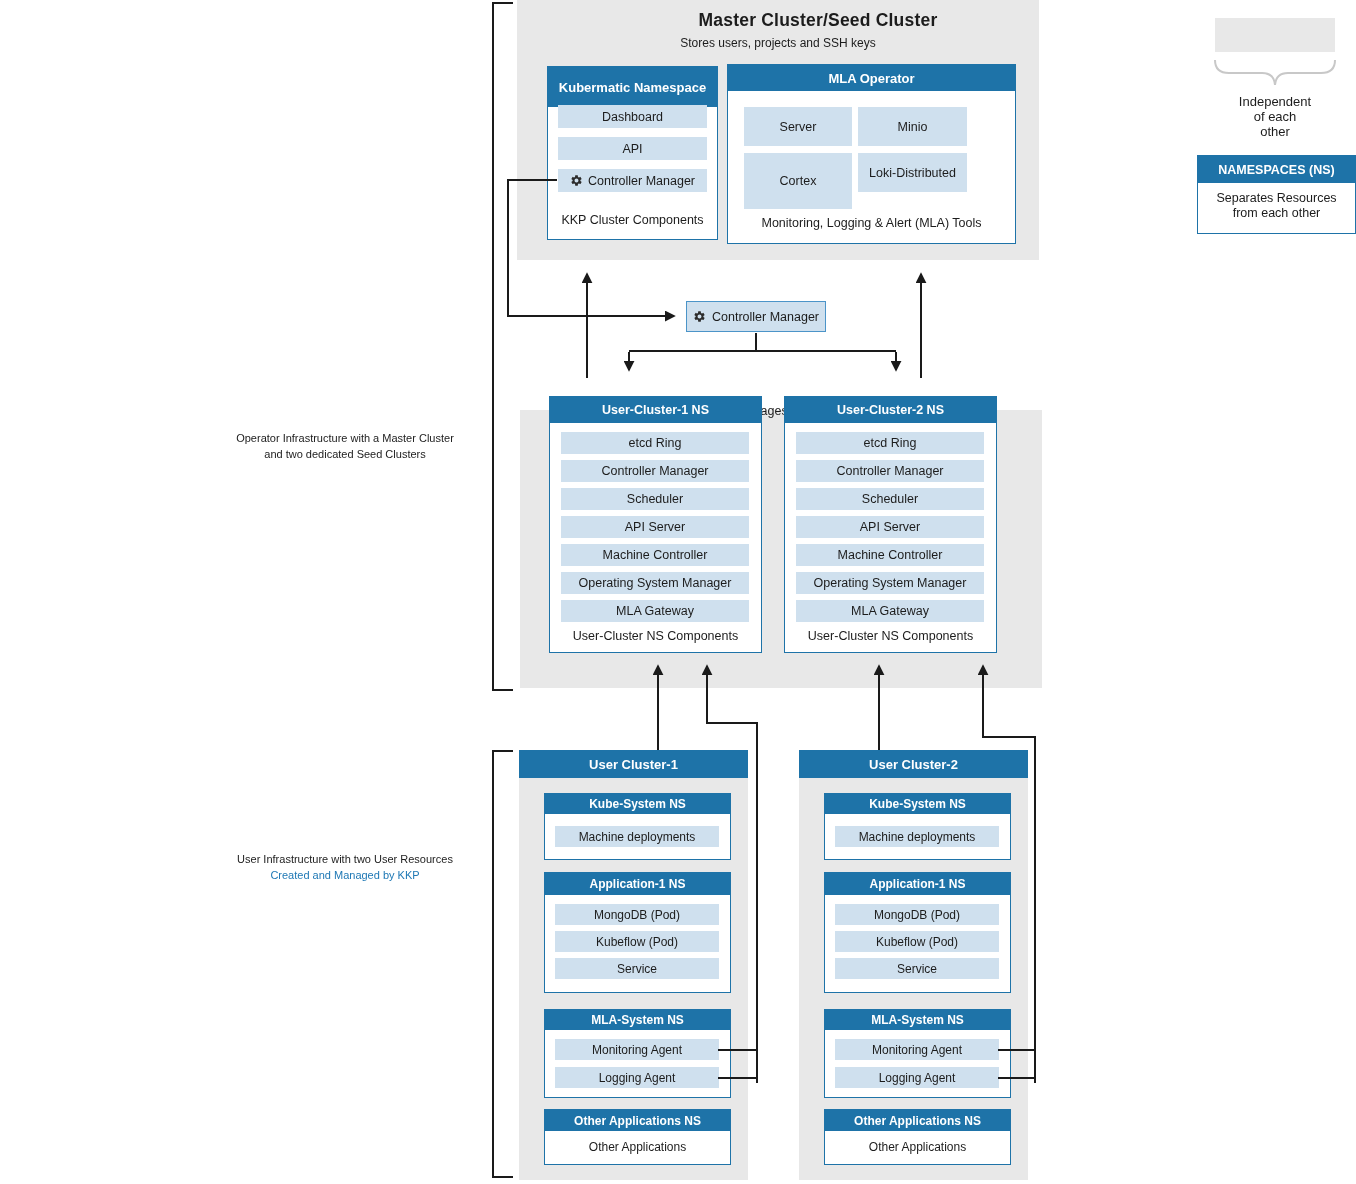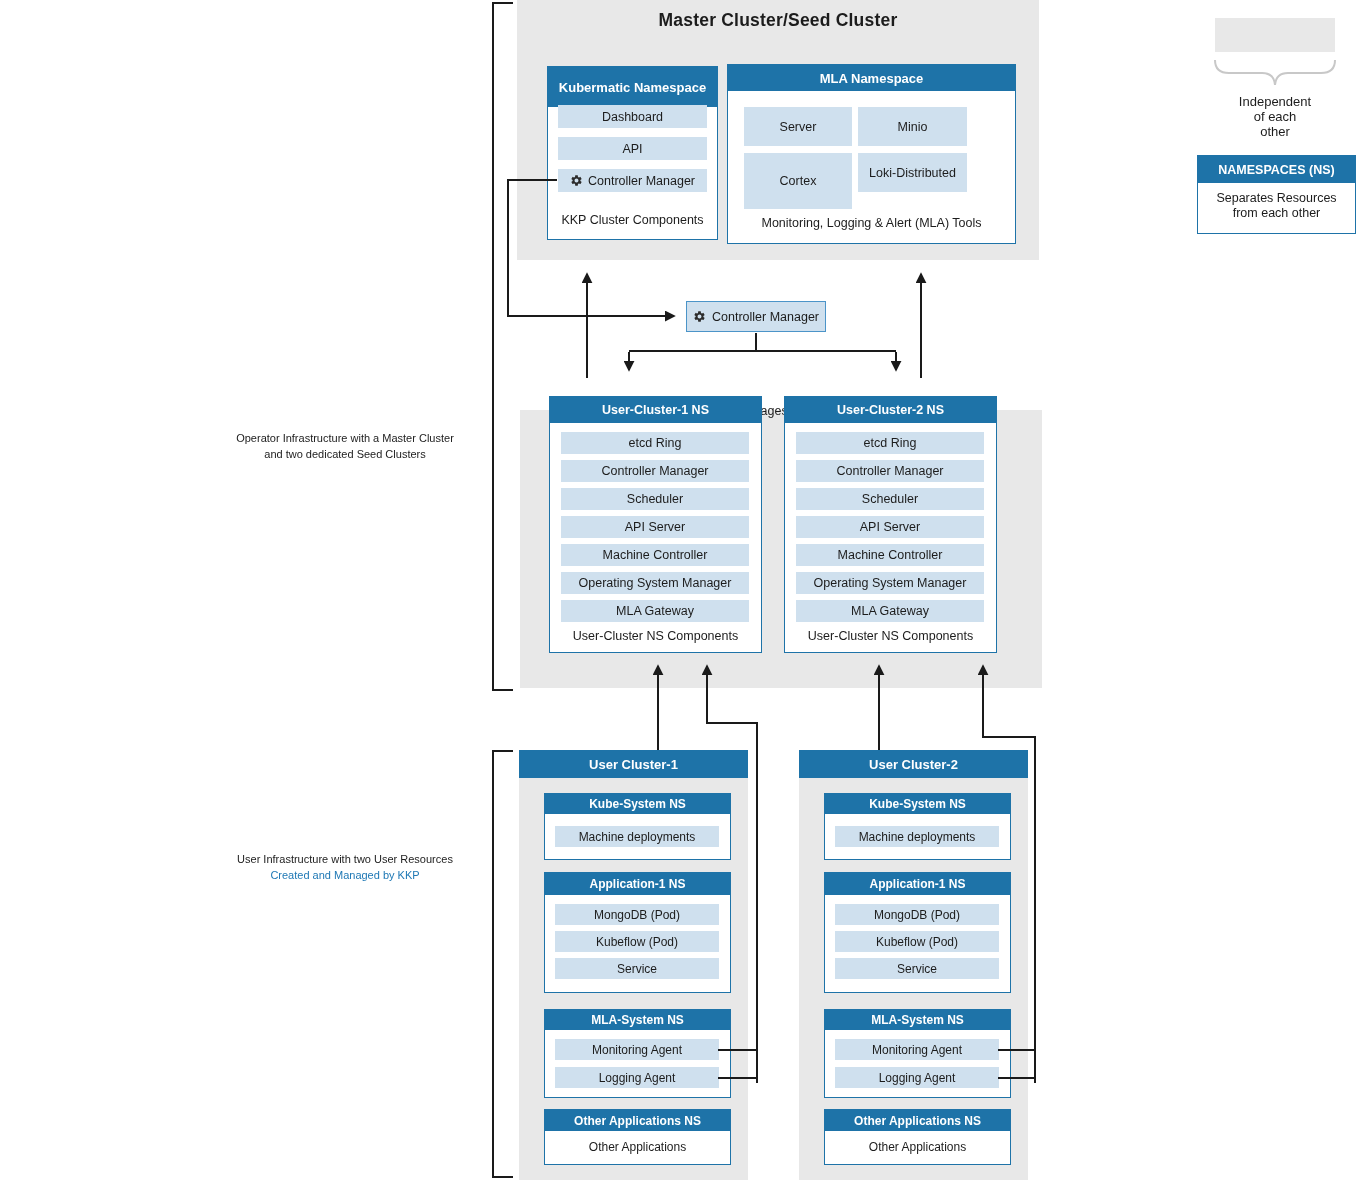--- a/index.html
+++ b/index.html
@@ -1,20 +1,20 @@
 <!DOCTYPE html>
 <html><head>
 <meta charset="utf-8">
 <style>
   html,body{margin:0;padding:0;background:#fff;}
   .canvas{position:relative;width:1356px;height:1184px;background:#fff;
     font-family:"Liberation Sans",sans-serif;color:#1c1c1c;overflow:hidden;}
   .abs{position:absolute;}
   .panel{background:#e8e8e8;}
-  .title{font-size:17.5px;font-weight:bold;letter-spacing:.2px;}
+  .title{font-size:17.5px;font-weight:bold;letter-spacing:.2px;padding-left:40px;}
   .subtitle{font-size:12px;}
   .nsbox{background:#fff;border:1.5px solid #1e73a8;box-sizing:border-box;z-index:2;}
   .nshead{background:#1e73a8;color:#fff;font-weight:bold;font-size:12.5px;
     display:flex;align-items:center;justify-content:center;}
   .cell{background:#cfe0ee;font-size:12.5px;display:flex;align-items:center;
     justify-content:center;text-align:center;}
   .plaincell{background:#fff;font-size:12.5px;display:flex;align-items:center;
     justify-content:center;text-align:center;}
   .boxfooter{font-size:12.5px;display:flex;align-items:center;justify-content:center;text-align:center;}
   .sidelabel{font-size:11px;line-height:16px;text-align:center;}
@@ -35,38 +35,39 @@
 
 <div class="canvas">
 
   <div class="abs panel" style="left:517px;top:0;width:522px;height:260px;"></div>
   <div class="abs panel" style="left:520px;top:410px;width:522px;height:278px;"></div>
   <div class="abs panel" style="left:519px;top:750px;width:229px;height:430px;"></div>
   <div class="abs panel" style="left:799px;top:750px;width:229px;height:430px;"></div>
   <div class="abs panel" style="left:1215px;top:18px;width:120px;height:34px;"></div>
 
   <div class="abs title" style="left:517px;top:10px;width:522px;text-align:center;">Master Cluster/Seed Cluster</div>
+  <div class="abs subtitle" style="left:517px;top:36px;width:522px;text-align:center;">Stores users, projects and SSH keys</div>
 
   <div class="abs nsbox" style="left:547px;top:66px;width:171px;height:174px;">
     <div class="nshead" style="height:40px;font-size:13px;">Kubermatic Namespace</div>
     <div class="abs cell" style="left:10px;top:38px;width:149px;height:23px;">Dashboard</div>
     <div class="abs cell" style="left:10px;top:70px;width:149px;height:23px;">API</div>
     <div class="abs cell" style="left:10px;top:102px;width:149px;height:23px;gap:5px;">
       <span class="gear">
         <svg width="13" height="13" viewBox="0 0 24 24" fill="#2b2b2b">
             <path d="M19.14,12.94c0.04-0.3,0.06-0.61,0.06-0.94c0-0.32-0.02-0.64-0.07-0.94l2.03-1.58c0.18-0.14,0.23-0.41,0.12-0.61l-1.92-3.32c-0.12-0.22-0.37-0.29-0.59-0.22l-2.39,0.96c-0.5-0.38-1.03-0.7-1.62-0.94L14.4,2.81c-0.04-0.24-0.24-0.41-0.48-0.41h-3.84c-0.24,0-0.43,0.17-0.47,0.41L9.25,5.35C8.66,5.59,8.12,5.92,7.63,6.29L5.24,5.33c-0.22-0.08-0.47,0-0.59,0.22L2.74,8.87C2.62,9.08,2.66,9.34,2.86,9.48l2.03,1.58C4.84,11.36,4.8,11.69,4.8,12s0.02,0.64,0.07,0.94l-2.03,1.58c-0.18,0.14-0.23,0.41-0.12,0.61l1.92,3.32c0.12,0.22,0.37,0.29,0.59,0.22l2.39-0.96c0.5,0.38,1.03,0.7,1.62,0.94l0.36,2.54c0.05,0.24,0.24,0.41,0.48,0.41h3.84c0.24,0,0.44-0.17,0.47-0.41l0.36-2.54c0.59-0.24,1.13-0.56,1.62-0.94l2.39,0.96c0.22,0.08,0.47,0,0.59-0.22l1.92-3.32c0.12-0.22,0.07-0.47-0.12-0.61L19.14,12.94z M12,15.6c-1.98,0-3.6-1.62-3.6-3.6s1.62-3.6,3.6-3.6s3.6,1.62,3.6,3.6S13.98,15.6,12,15.6z"></path>
           </svg>
       </span>
       <span>Controller Manager</span>
     </div>
     <div class="abs boxfooter" style="left:0;top:138px;width:100%;height:30px;">KKP Cluster Components</div>
   </div>
 
   <div class="abs nsbox" style="left:727px;top:64px;width:289px;height:180px;">
-    <div class="nshead" style="height:26px;font-size:13px;">MLA Namespace</div>
+    <div class="nshead" style="height:26px;font-size:13px;">MLA Operator</div>
     <div class="abs cell" style="left:16px;top:42px;width:108px;height:39px;">Server</div>
     <div class="abs cell" style="left:130px;top:42px;width:109px;height:39px;">Minio</div>
     <div class="abs cell" style="left:16px;top:88px;width:108px;height:56px;">Cortex</div>
     <div class="abs cell" style="left:130px;top:88px;width:109px;height:39px;">Loki-Distributed</div>
     <div class="abs boxfooter" style="left:0;top:144px;width:100%;height:28px;">Monitoring, Logging &amp; Alert (MLA) Tools</div>
   </div>
 
   <div class="abs legend-ind" style="left:1185px;top:94px;width:180px;">
     <div>Independent</div>
     <div>of each</div>

